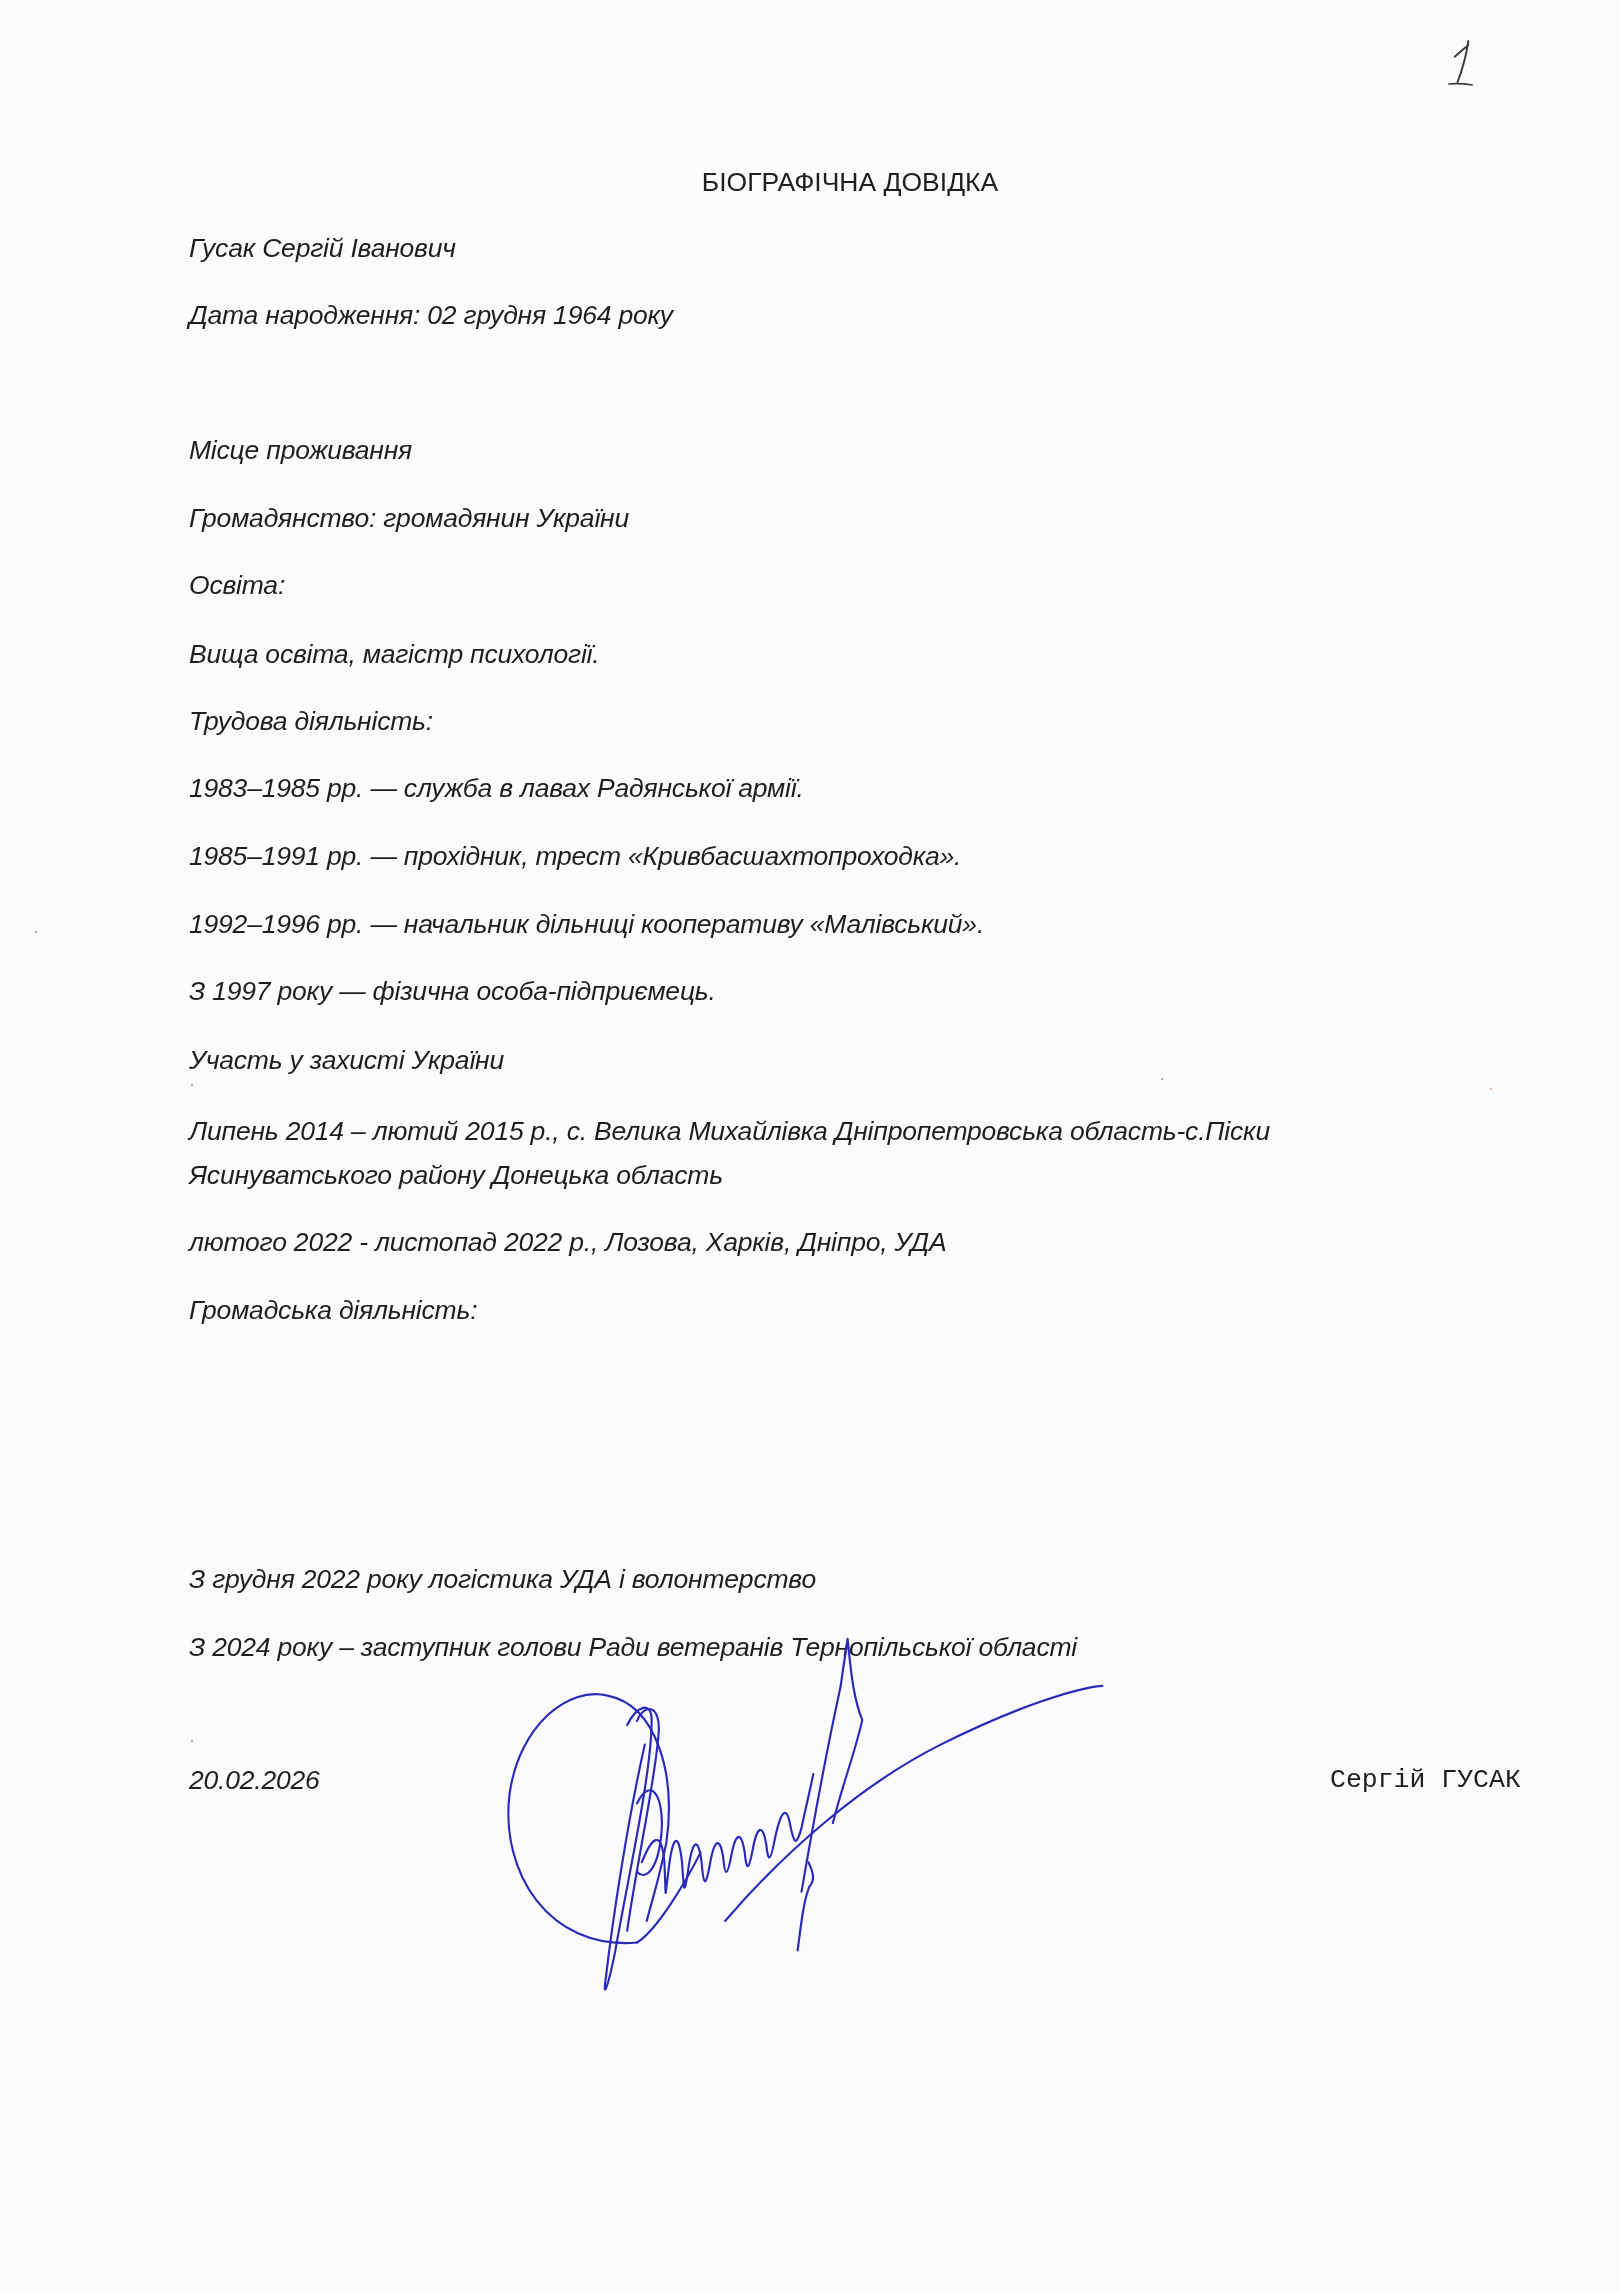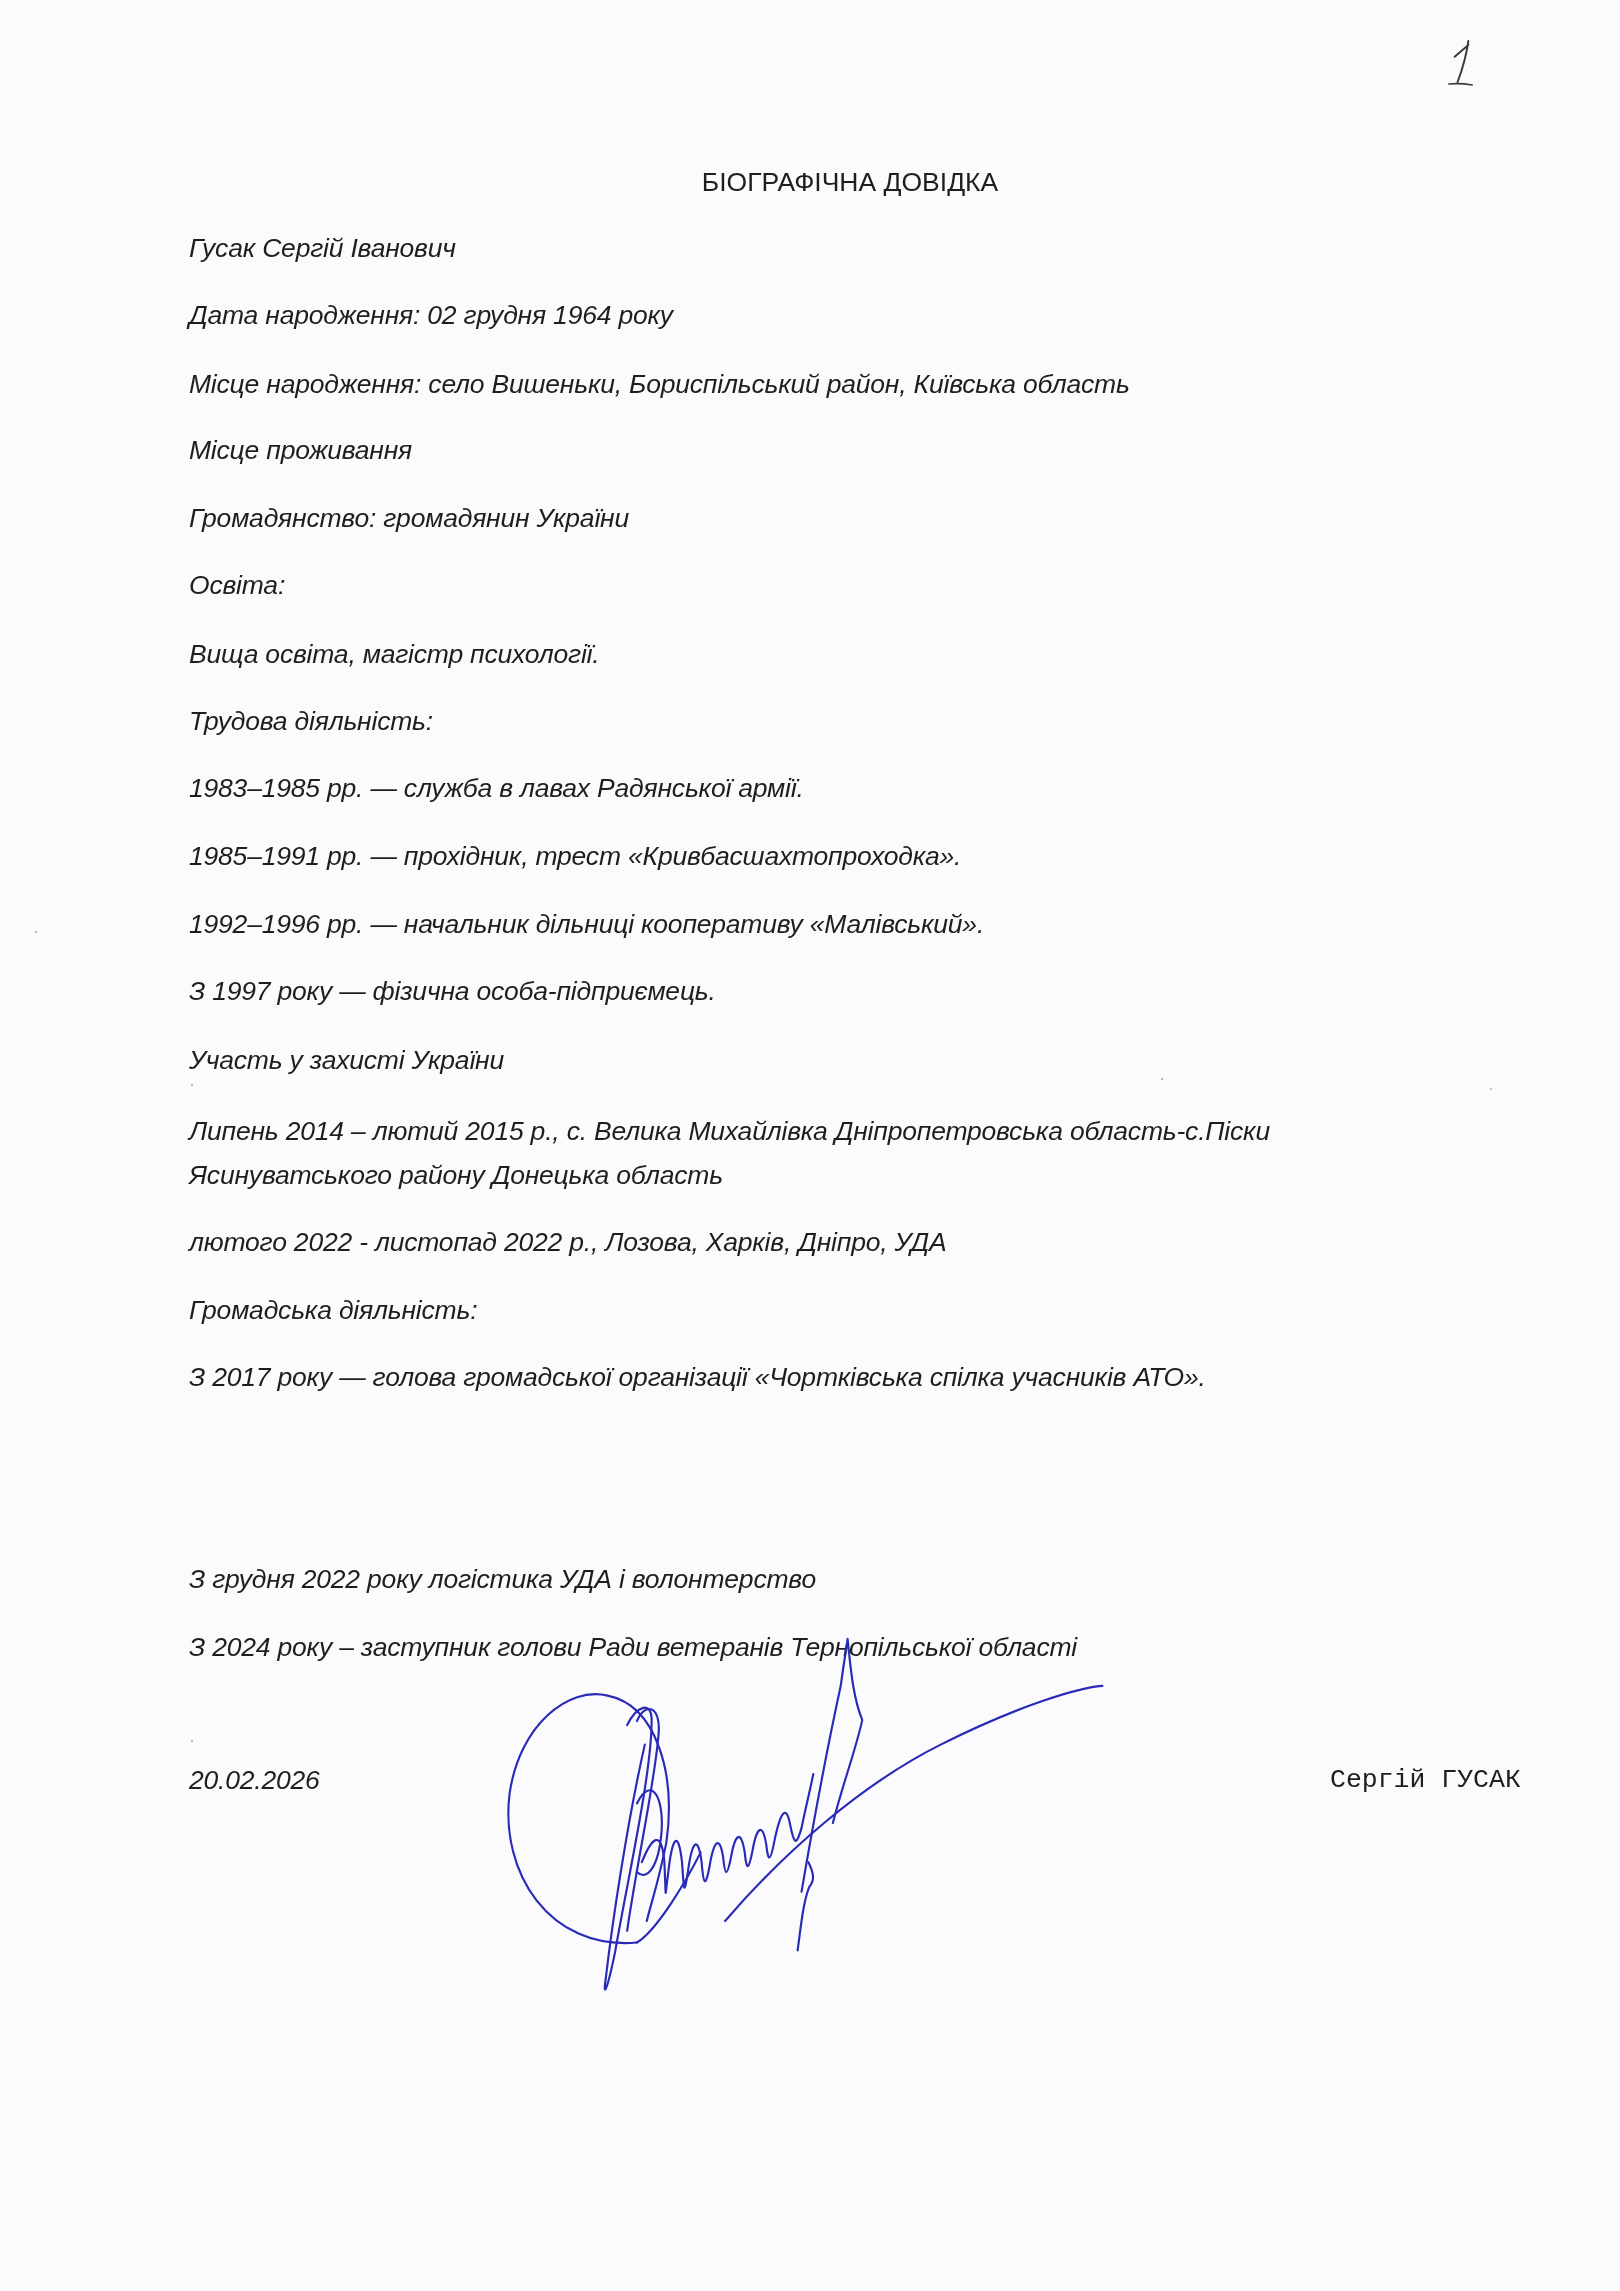--- a/index.html
+++ b/index.html
@@ -75,39 +75,37 @@
   <svg class="page-number" viewBox="0 0 40 56">
     <path d="M14 22 L28 10 M28 6 Q27 14 24 26 Q21 38 17 48" fill="none" stroke="#3a3a3a" stroke-width="2" stroke-linecap="round"></path>
     <path d="M8 50 Q20 49 32 51" fill="none" stroke="#3a3a3a" stroke-width="1.6" stroke-linecap="round"></path>
     <text style="display:none">1</text>
   </svg>
 
   <div class="title">БІОГРАФІЧНА ДОВІДКА</div>
 
   <div class="line" style="top:233px">Гусак Сергій Іванович</div>
   <div class="line" style="top:300px">Дата народження: 02 грудня 1964 року</div>
-  <div class="line" style="top:369px">Місце народження: село Вишеньки, Бориспільський район, Київська область</div>
   <div class="line" style="top:435px">Місце проживання</div>
   <div class="line" style="top:503px">Громадянство: громадянин України</div>
   <div class="line" style="top:570px">Освіта:</div>
   <div class="line" style="top:639px">Вища освіта, магістр психології.</div>
   <div class="line" style="top:706px">Трудова діяльність:</div>
 
   <div class="line" style="top:773px">1983–1985 рр. — служба в лавах Радянської армії.</div>
   <div class="line" style="top:841px">1985–1991 рр. — прохідник, трест «Кривбасшахтопроходка».</div>
   <div class="line" style="top:909px">1992–1996 рр. — начальник дільниці кооперативу «Малівський».</div>
   <div class="line" style="top:976px">З 1997 року — фізична особа-підприємець.</div>
 
   <div class="line" style="top:1045px">Участь у захисті України</div>
   <div class="line" style="top:1116px">Липень 2014 – лютий 2015 р., с. Велика Михайлівка Дніпропетровська область-с.Піски</div>
   <div class="line" style="top:1160px">Ясинуватського району Донецька область</div>
   <div class="line" style="top:1227px">лютого 2022 - листопад 2022 р., Лозова, Харків, Дніпро, УДА</div>
 
   <div class="line" style="top:1295px">Громадська діяльність:</div>
-  <div class="line" style="top:1362px">З 2017 року — голова громадської організації «Чортківська спілка учасників АТО».</div>
   <div class="line" style="top:1564px">З грудня 2022 року логістика УДА і волонтерство</div>
   <div class="line" style="top:1632px">З 2024 року – заступник голови Ради ветеранів Тернопільської області</div>
 
   <div class="line" style="top:1765px">20.02.2026</div>
 
   <svg class="signature" viewBox="0 0 640 400">
     <g fill="none" stroke="#2a2ab8" stroke-width="2.2" stroke-linecap="round" stroke-linejoin="round">
 
       <path d="M150 322 C60 330 10 250 20 170 C30 100 80 60 120 70 C170 80 190 150 180 220 C172 260 165 280 160 300"></path>
       <path d="M150 322 C170 310 200 260 215 230"></path>

